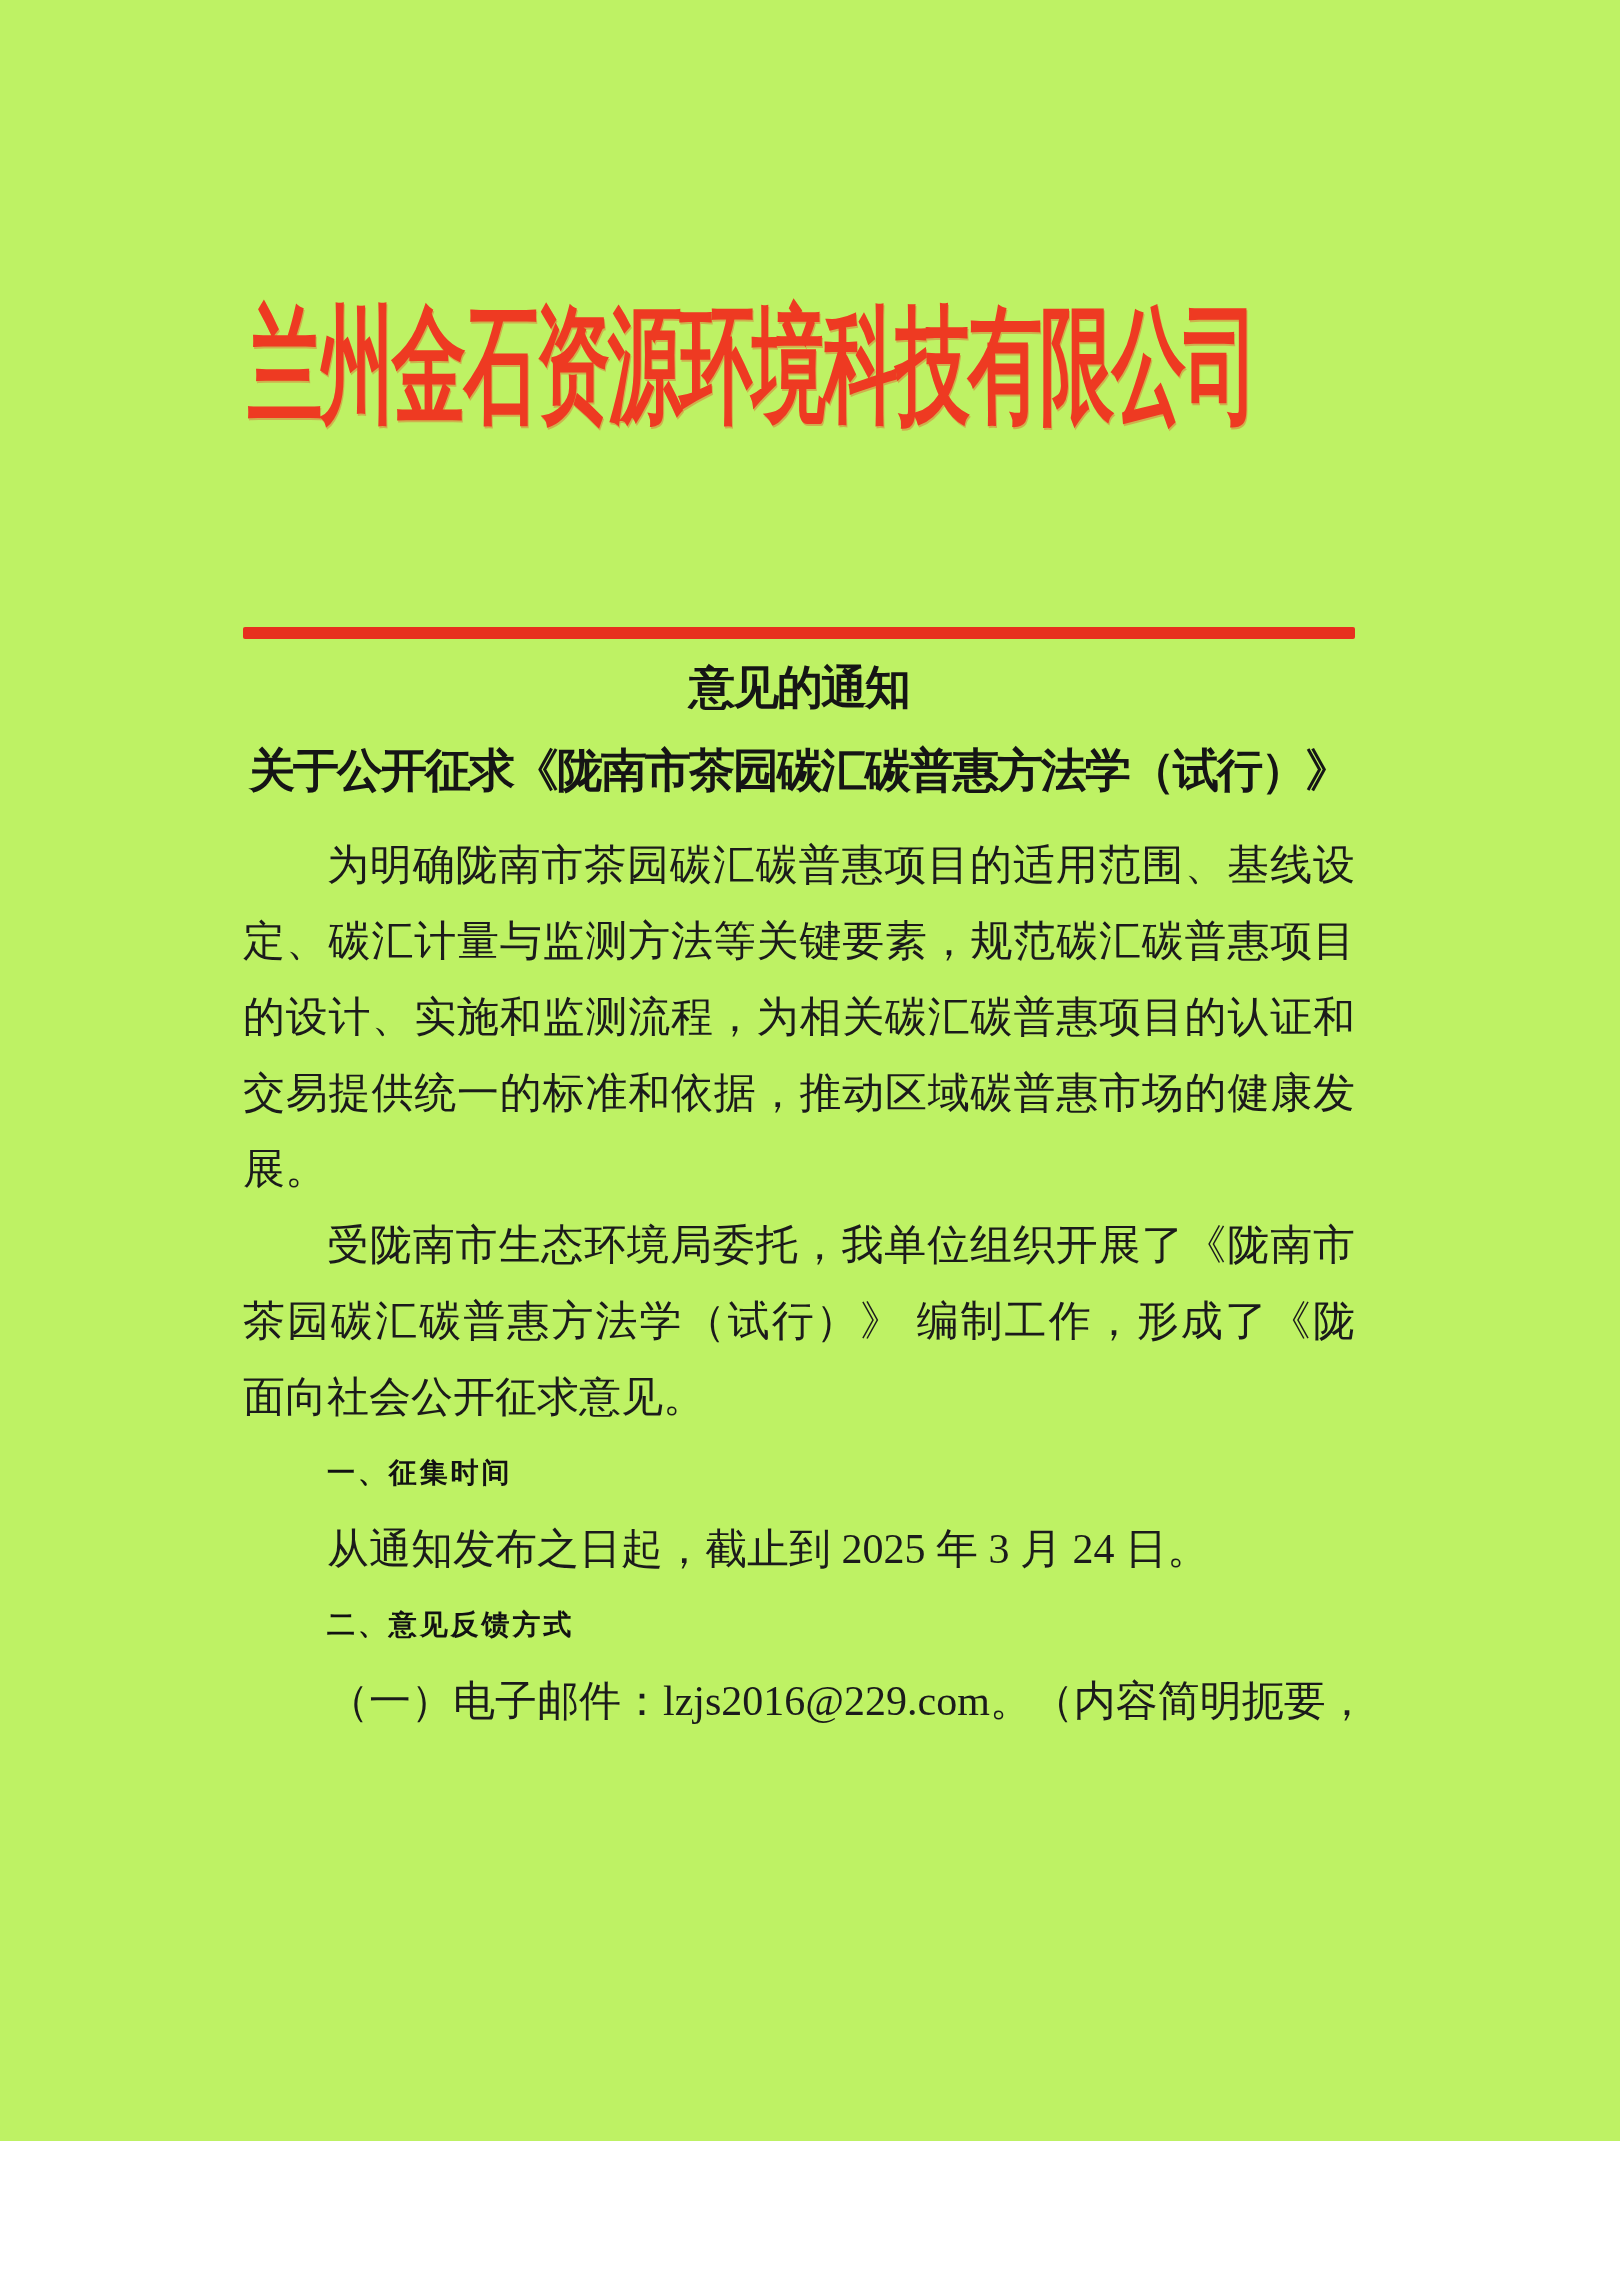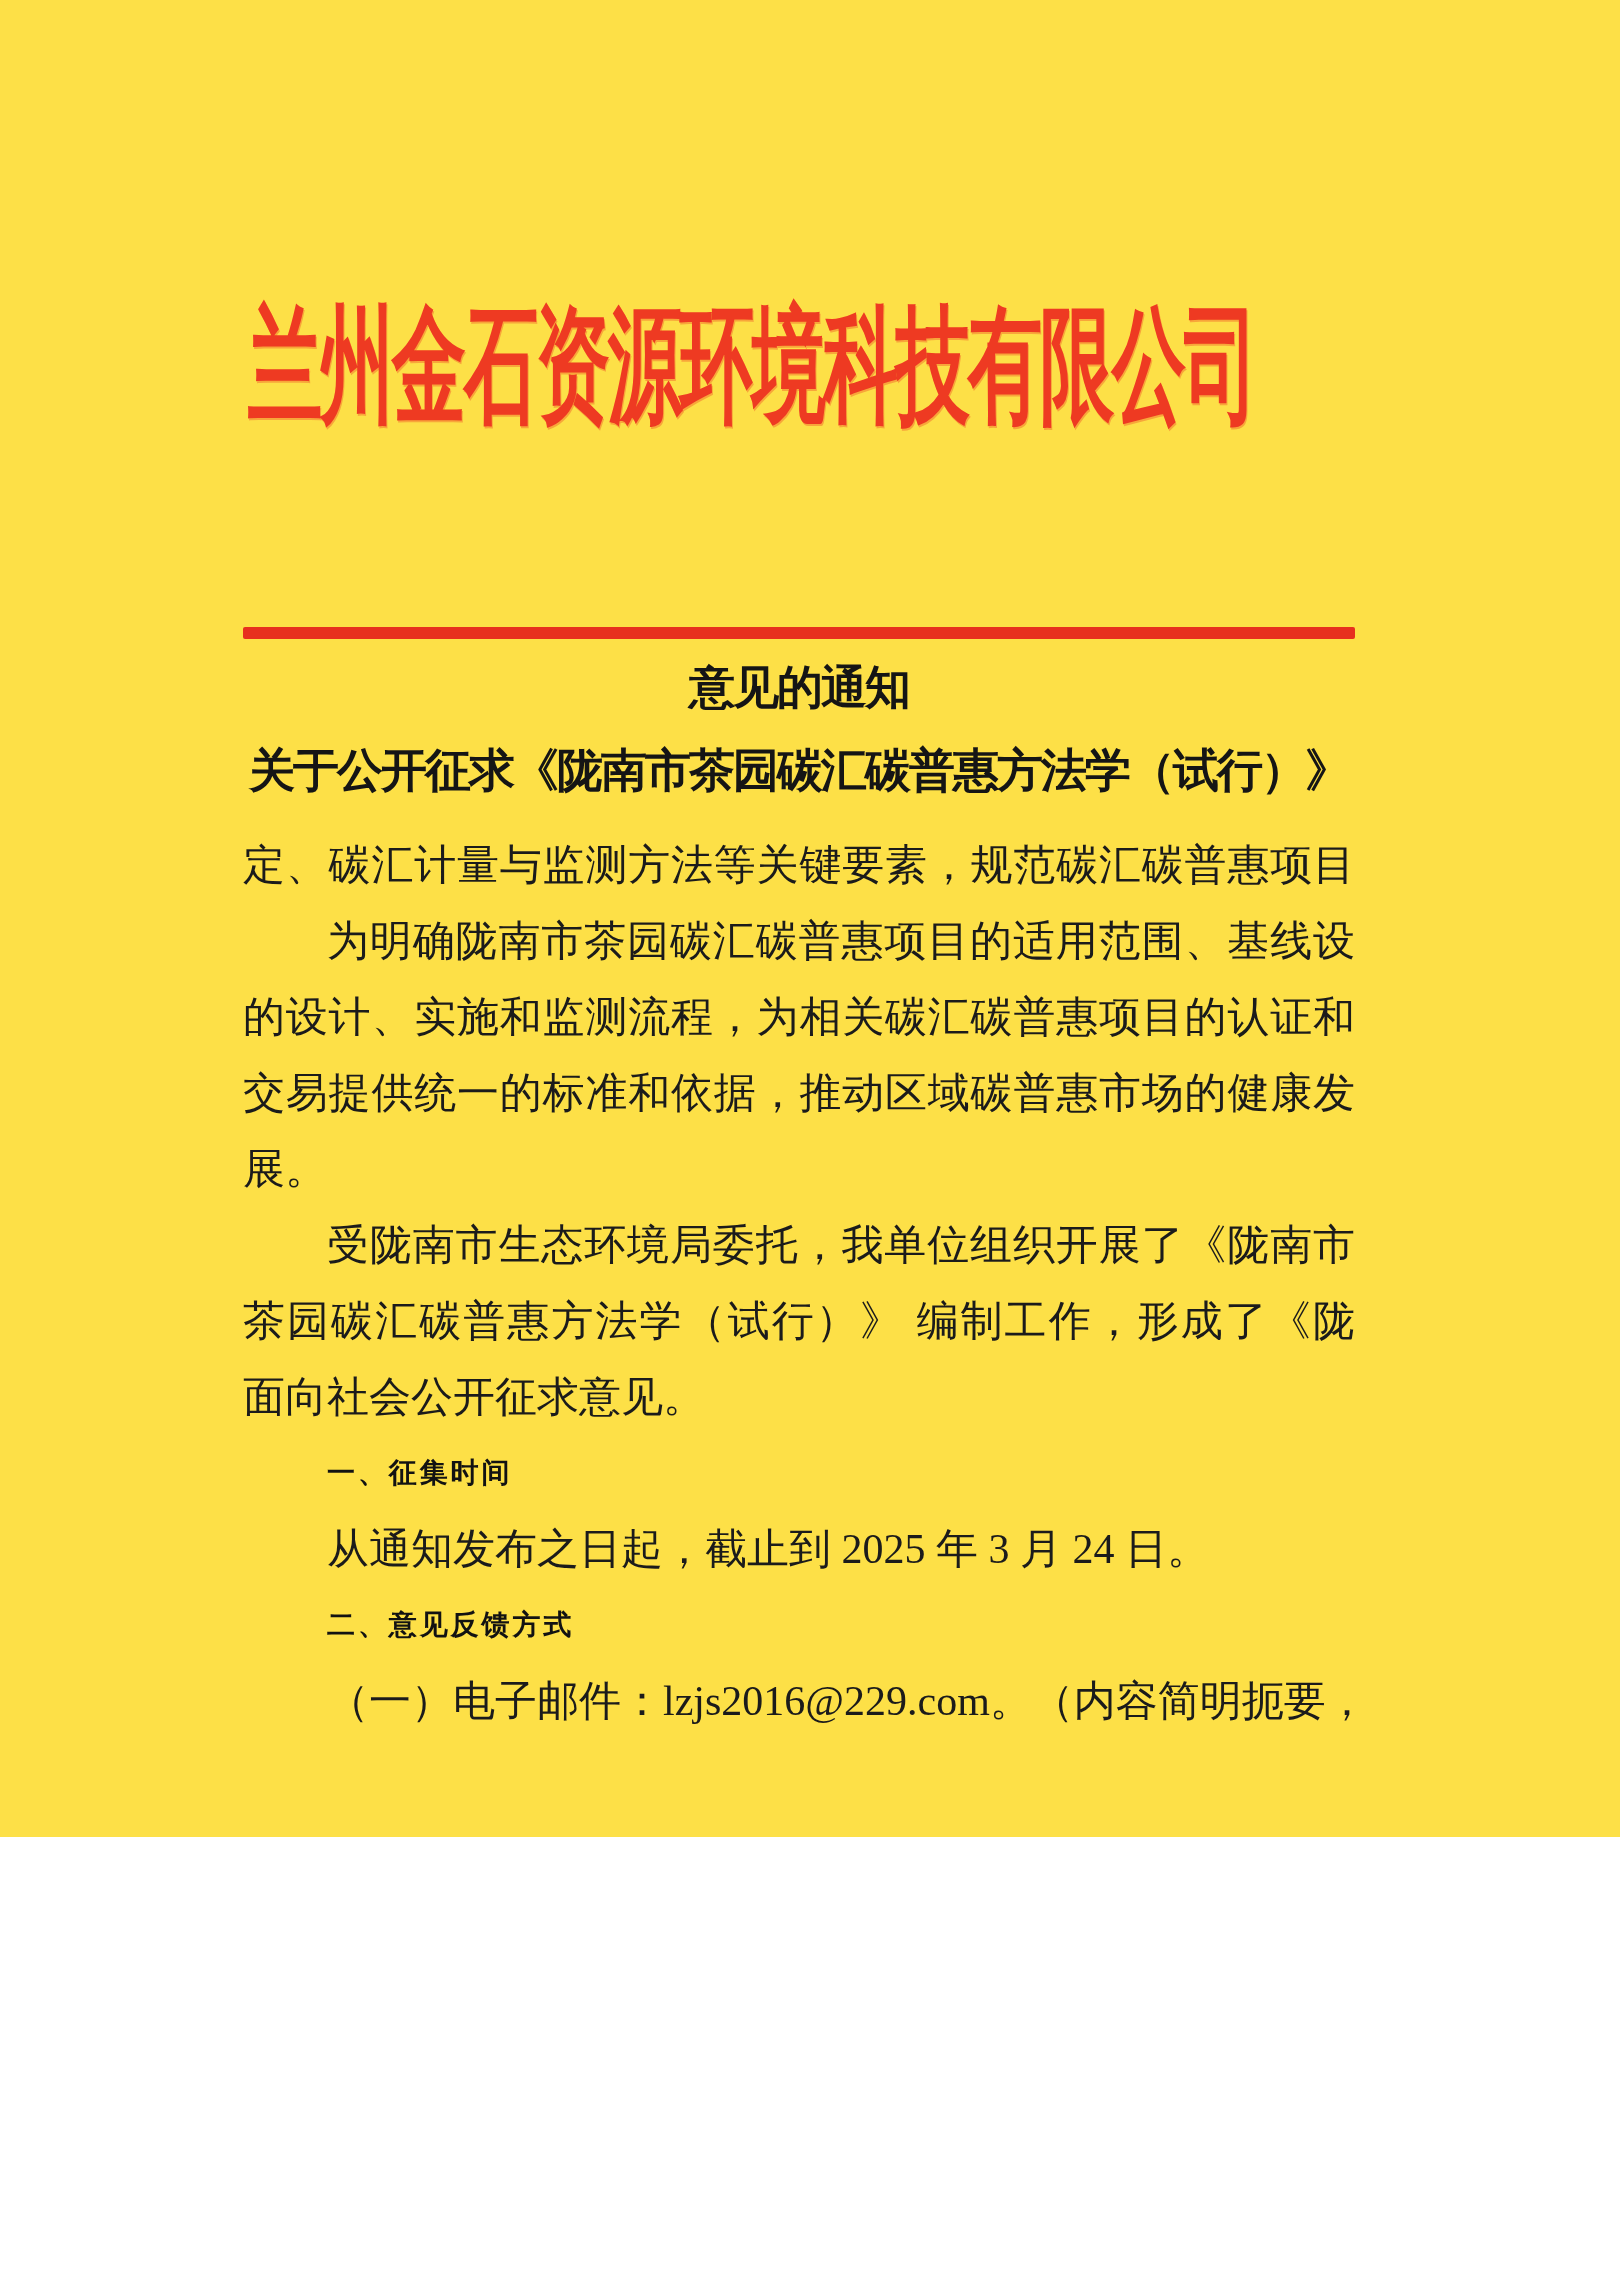--- a/index.html
+++ b/index.html
@@ -1,19 +1,19 @@
 <!DOCTYPE html>
 <html><head>
 <meta charset="utf-8">
 <style>
   html,body{margin:0;padding:0;background:#ffffff;}
   .page{
     position:relative;
-    width:1620px;height:1837px;
-    background:#fde047;
+    width:1620px;height:2141px;
+    background:#bef264;
     overflow:hidden;
     font-family:"Liberation Serif","DejaVu Serif",serif;
   }
   
   .company{
     position:absolute;left:248px;top:282px;
     font-family:"Liberation Serif","DejaVu Serif",serif;
     font-weight:bold;
     font-size:74px;
     letter-spacing:-2px;
@@ -68,22 +68,22 @@
   <div class="company">兰州金石资源环境科技有限公司</div>
 
   <div class="redline"></div>
 
   <div class="title">
     <div>意见的通知</div>
     <div>关于公开征求《陇南市茶园碳汇碳普惠方法学（试行）》</div>
   </div>
 
   <div class="docbody">
+    <div class="line j in">为明确陇南市茶园碳汇碳普惠项目的适用范围、基线设</div>
     <div class="line j">定、碳汇计量与监测方法等关键要素，规范碳汇碳普惠项目</div>
-    <div class="line j in">为明确陇南市茶园碳汇碳普惠项目的适用范围、基线设</div>
     <div class="line j">的设计、实施和监测流程，为相关碳汇碳普惠项目的认证和</div>
     <div class="line j">交易提供统一的标准和依据，推动区域碳普惠市场的健康发</div>
     <div class="line nw">展。</div>
     <div class="line j in">受陇南市生态环境局委托，我单位组织开展了《陇南市</div>
     <div class="line j">茶园碳汇碳普惠方法学（试行）》 编制工作，形成了《陇</div>
     <div class="line nw">面向社会公开征求意见。</div>
     <div class="line h in nw">一、征集时间</div>
     <div class="line in nw">从通知发布之日起，截止到 2025 年 3 月 24 日。</div>
     <div class="line h in nw">二、意见反馈方式</div>
     <div class="line in nw">（一）电子邮件：lzjs2016@229.com。（内容简明扼要，</div>

